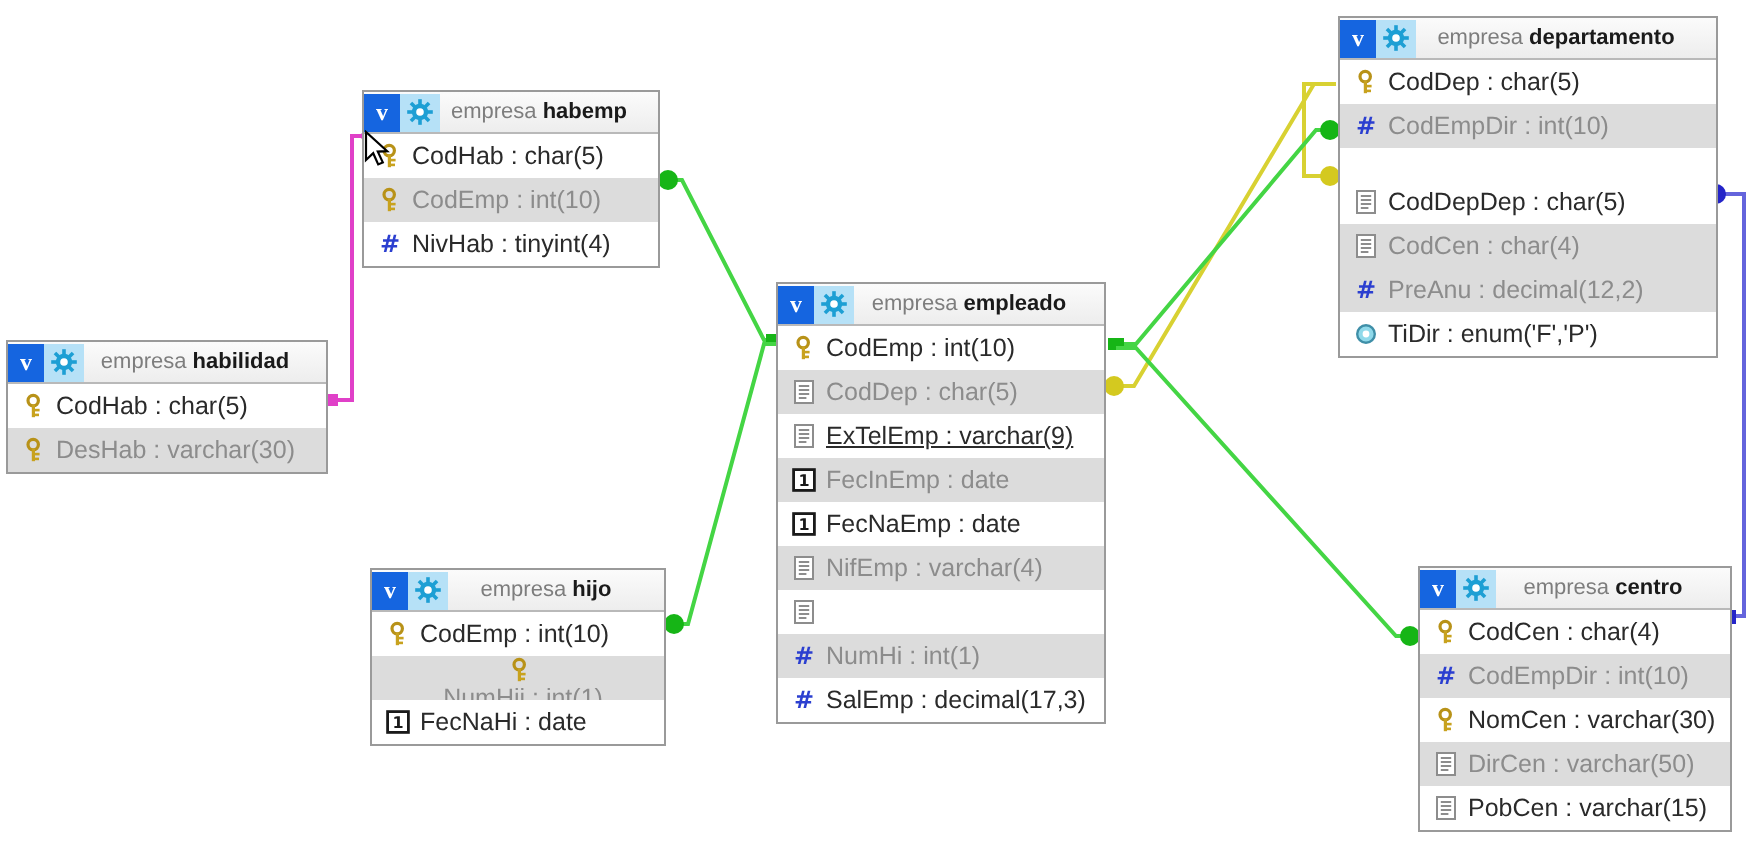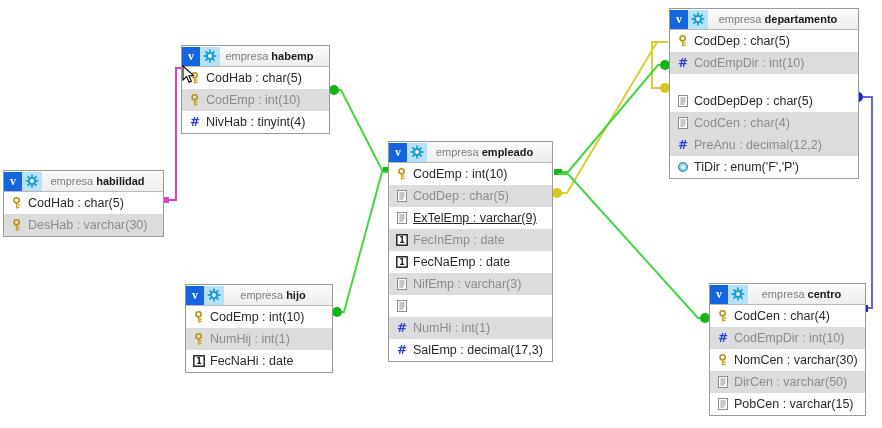--- a/index.html
+++ b/index.html
@@ -268,21 +268,21 @@
           <span class="ricon">
             <svg width="14" height="14" viewBox="0 0 14 14">
               <circle cx="6.6" cy="4.3" r="2.6" fill="none" stroke="#b89218" stroke-width="1.6"></circle>
               <rect x="5.9" y="6.3" width="1.6" height="6.3" fill="#c8a21e"></rect>
               <rect x="7.5" y="8.4" width="2.3" height="1.3" fill="#c8a21e"></rect>
               <rect x="7.5" y="10.8" width="2.0" height="1.3" fill="#c8a21e"></rect>
             </svg>
           </span>
           <span class="rtext">CodEmp : int(10)</span>
         </div>
-        <div class="row alt dim" style="position: relative;">
+        <div class="row alt dim" style="position: relative; flex-direction: column;">
           <span class="ricon">
             <svg width="14" height="14" viewBox="0 0 14 14">
               <circle cx="6.6" cy="4.3" r="2.6" fill="none" stroke="#b89218" stroke-width="1.6"></circle>
               <rect x="5.9" y="6.3" width="1.6" height="6.3" fill="#c8a21e"></rect>
               <rect x="7.5" y="8.4" width="2.3" height="1.3" fill="#c8a21e"></rect>
               <rect x="7.5" y="10.8" width="2.0" height="1.3" fill="#c8a21e"></rect>
             </svg>
           </span>
           <span class="rtext">NumHij : int(1)</span>
         </div>
@@ -375,21 +375,21 @@
         <div class="row alt dim" style="position: relative;">
           <span class="ricon">
             <svg width="14" height="14" viewBox="0 0 14 14">
               <rect x="2.5" y="1.5" width="9" height="11" fill="#ffffff" stroke="#8d8d8d" stroke-width="1"></rect>
               <line x1="4.4" y1="4.0" x2="9.6" y2="4.0" stroke="#8d8d8d" stroke-width="1"></line>
               <line x1="4.4" y1="6.0" x2="9.6" y2="6.0" stroke="#8d8d8d" stroke-width="1"></line>
               <line x1="4.4" y1="8.0" x2="9.6" y2="8.0" stroke="#8d8d8d" stroke-width="1"></line>
               <line x1="4.4" y1="10.0" x2="8.2" y2="10.0" stroke="#8d8d8d" stroke-width="1"></line>
             </svg>
           </span>
-          <span class="rtext">NifEmp : varchar(3)</span>
+          <span class="rtext">NifEmp : varchar(4)</span>
         </div>
         <div class="row" style="position: relative;">
           <span class="ricon">
             <svg width="14" height="14" viewBox="0 0 14 14">
               <rect x="2.5" y="1.5" width="9" height="11" fill="#ffffff" stroke="#8d8d8d" stroke-width="1"></rect>
               <line x1="4.4" y1="4.0" x2="9.6" y2="4.0" stroke="#8d8d8d" stroke-width="1"></line>
               <line x1="4.4" y1="6.0" x2="9.6" y2="6.0" stroke="#8d8d8d" stroke-width="1"></line>
               <line x1="4.4" y1="8.0" x2="9.6" y2="8.0" stroke="#8d8d8d" stroke-width="1"></line>
               <line x1="4.4" y1="10.0" x2="8.2" y2="10.0" stroke="#8d8d8d" stroke-width="1"></line>
             </svg>

